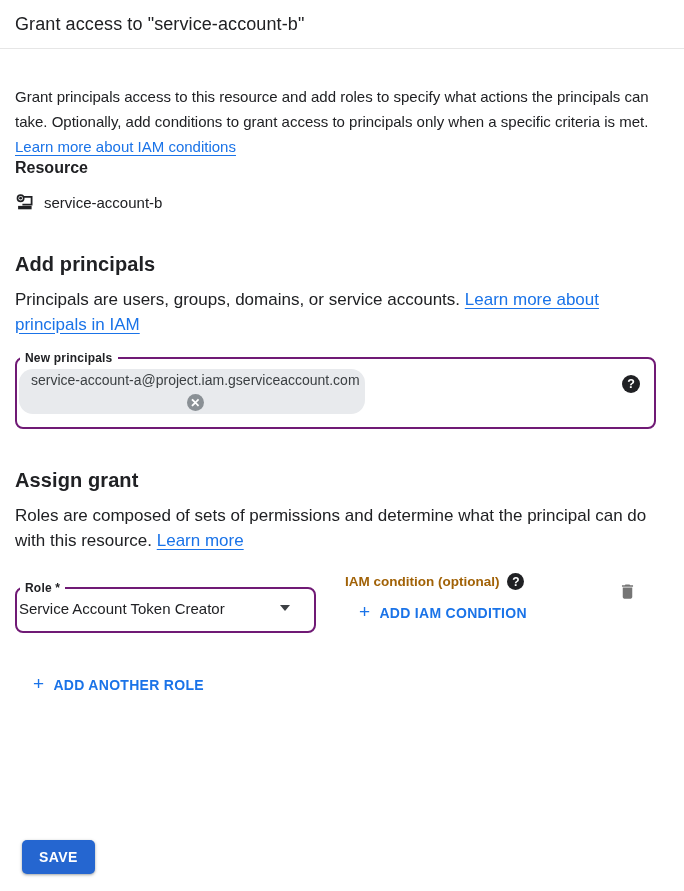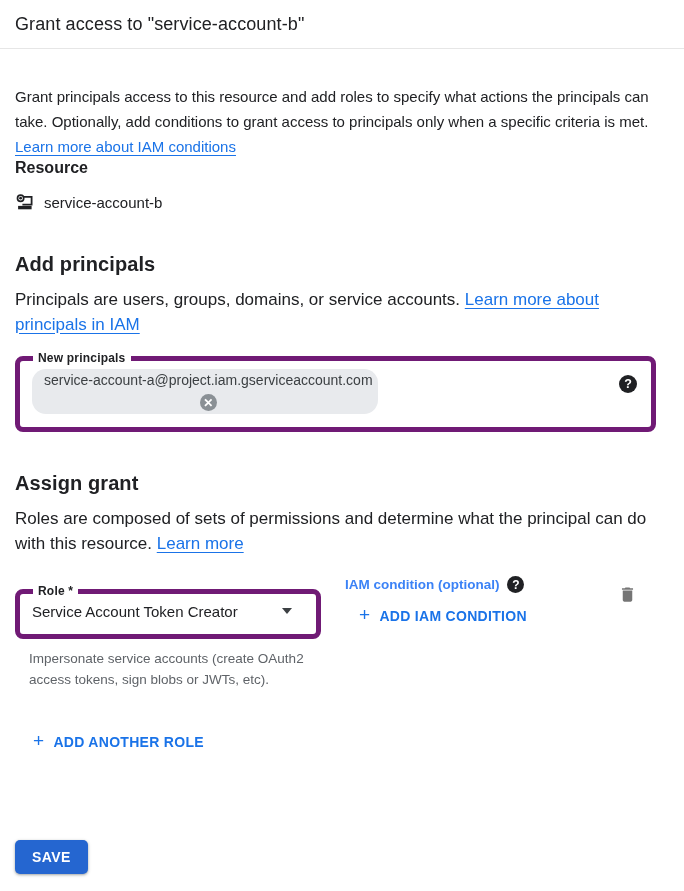--- a/index.html
+++ b/index.html
@@ -24,23 +24,23 @@
   a.link { color: #1a73e8; text-decoration: underline; text-underline-offset: 3px; cursor: pointer; }
 
   .section-heading-sm { font-size: 16px; font-weight: 700; color: #202124; }
   .resource-row { margin-top: 15px; display: flex; align-items: center; gap: 8px; }
   .resource-name { font-size: 15px; color: #202124; }
 
   .section-heading-lg { margin-top: 40px; font-size: 20px; font-weight: 700; color: #202124; letter-spacing: 0.1px; }
   .section-desc { margin-top: 11px; font-size: 17px; line-height: 25px; color: #202124; max-width: 650px; }
 
   fieldset.outlined {
-    border: 5px solid #701a75;
+    border: 2px solid #701a75;
     border-radius: 8px;
-    padding: 0 12px 10px 12px;
+    padding: 0 12px 10px 2px;
     background: #fff;
   }
   fieldset.outlined legend {
     font-size: 12px;
     font-weight: 700;
     color: #202124;
     padding: 0 5px;
     margin-left: 1px;
     letter-spacing: 0.2px;
   }
@@ -78,38 +78,38 @@
   .dropdown-arrow {
     width: 0; height: 0; margin-right: 6px;
     border-left: 5px solid transparent; border-right: 5px solid transparent;
     border-top: 6px solid #3c4043;
     cursor: pointer;
   }
   .role-help { margin-top: 9px; padding-left: 14px; font-size: 13.5px; line-height: 21px; color: #5f6368; max-width: 295px; }
 
   .condition-col { margin-left: 29px; flex: 1 1 auto; padding-top: 4px; }
   .condition-label-row { display: flex; align-items: center; gap: 8px; }
-  .condition-label { font-size: 13.5px; font-weight: 700; color: #3b82f6; }
+  .condition-label { font-size: 13.5px; font-weight: 700; color: #a16207; }
   .condition-label-row .help-circle { width: 17px; height: 17px; font-size: 12px; }
   .text-button {
     display: inline-flex; align-items: center; gap: 9px;
     background: none; border: none; cursor: pointer;
     color: #1a73e8; font-family: inherit;
     font-size: 14px; font-weight: 700; letter-spacing: 0.3px;
     padding: 6px 8px;
   }
   .plus-glyph { font-size: 19px; font-weight: 400; line-height: 1; position: relative; top: -1px; }
   .condition-col .text-button { margin-top: 7px; margin-left: 6px; }
 
   .trash-col { margin-left: auto; margin-right: 30px; padding-top: 10px; }
   .icon-button { background: none; border: none; cursor: pointer; padding: 2px; }
 
   .add-role-row { margin-top: 36px; margin-left: 10px; }
 
-  .dialog-actions { position: absolute; left: 15px; bottom: 17px; display: flex; gap: 0; }
+  .dialog-actions { position: absolute; left: 22px; bottom: 17px; display: flex; gap: 0; }
   .btn {
     font-family: inherit; font-size: 14px; font-weight: 700; letter-spacing: 0.4px;
     border: none; border-radius: 5px; cursor: pointer;
     padding: 10px 17px; line-height: 1;
   }
   .btn-primary {
     background: #2160c6; background-color: #2566d0; color: #fff;
     box-shadow: 0 1px 2px rgba(60,64,67,.3), 0 1px 3px 1px rgba(60,64,67,.15);
   }
   .btn-secondary {
@@ -160,21 +160,20 @@
 
   <div class="roles-row">
     <div class="role-col">
       <fieldset class="outlined role-field">
         <legend>Role *</legend>
         <div class="role-field-inner">
           <span class="role-value">Service Account Token Creator</span>
           <span class="dropdown-arrow"></span>
         </div>
       </fieldset>
-      <div class="role-help">Impersonate service accounts (create OAuth2 access tokens, sign blobs or JWTs, etc).</div>
     </div>
 
     <div class="condition-col">
       <div class="condition-label-row">
         <span class="condition-label">IAM condition (optional)</span>
         <span class="help-circle">?</span>
       </div>
       <button class="text-button">
         <span class="plus-glyph">+</span>
         <span>ADD IAM CONDITION</span>

